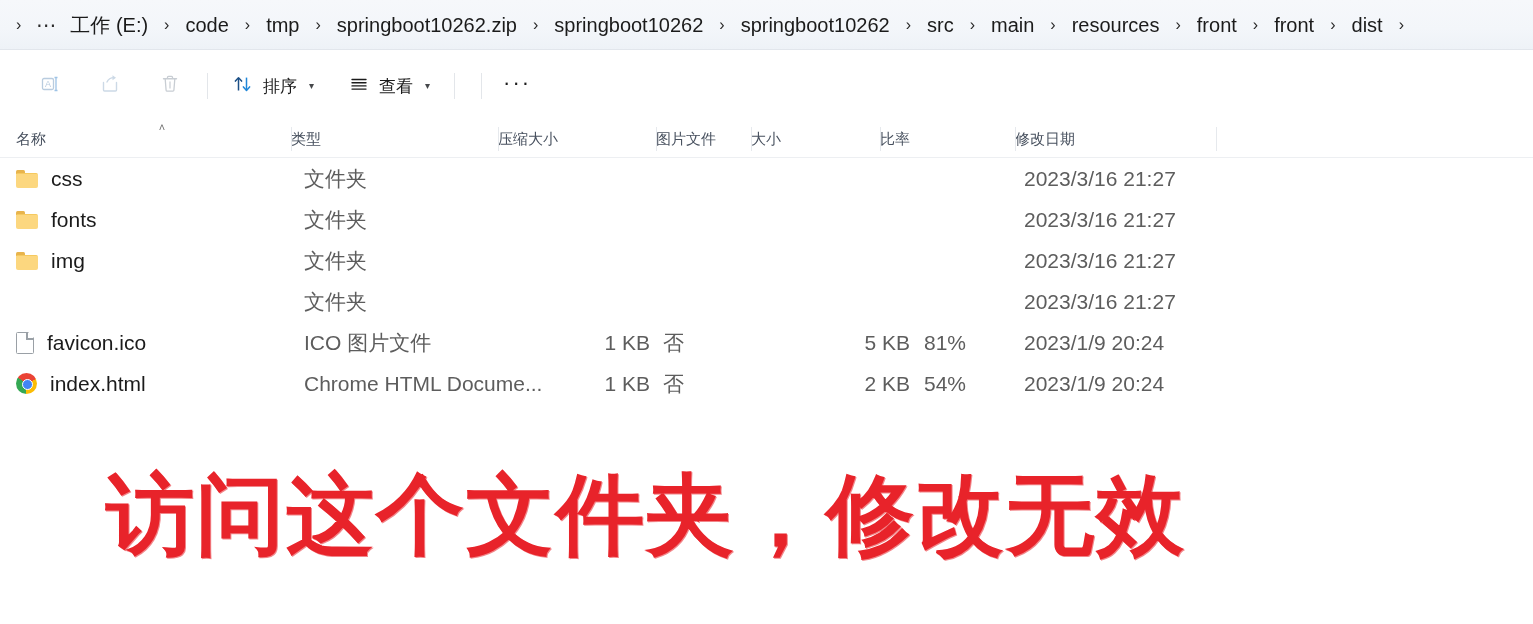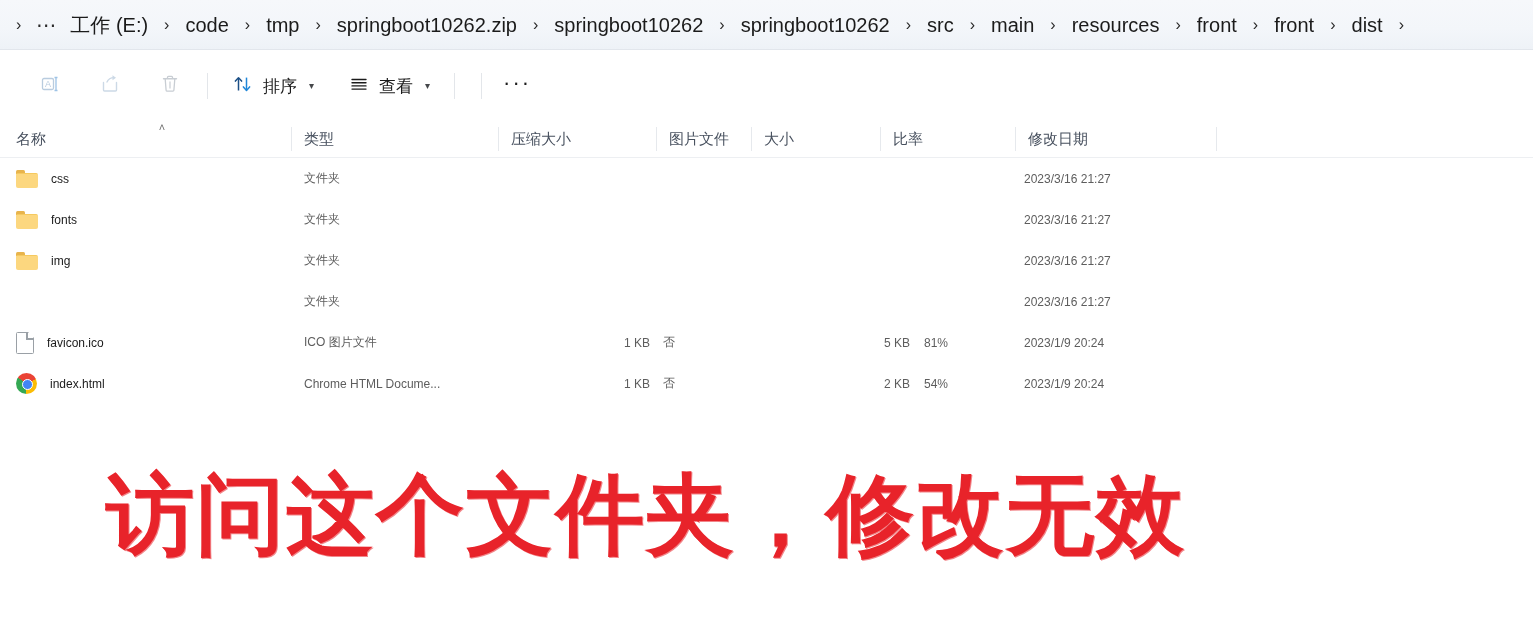--- a/index.html
+++ b/index.html
@@ -136,21 +136,21 @@
     box-sizing: border-box;
     cursor: default;
   }
   .colhead .divider {
     position: absolute;
     left: 0; top: 6px;
     width: 1px;
     height: 24px;
     background: #e6e9ed;
   }
-  .colhead span.txt { padding-left: 13px; }
+  .colhead span.txt { }
   .sort-caret {
     position: absolute;
     left: 155px;
     top: 2px;
     width: 14px;
     height: 9px;
     color: #6d6d6d;
     font-size: 11px;
     line-height: 9px;
     text-align: center;
@@ -166,21 +166,21 @@
     position: relative;
     height: 41px;
     cursor: default;
   }
   .cell {
     position: absolute;
     top: 0;
     height: 41px;
     display: flex;
     align-items: center;
-    font-size: 12px;
+    font-size: 21px;
     color: #5d5d5d;
     white-space: nowrap;
   }
   .cell.name {
     left: 16px;
     color: #1b1b1b;
     gap: 13px;
   }
   .cell.num { justify-content: flex-end; }
 

